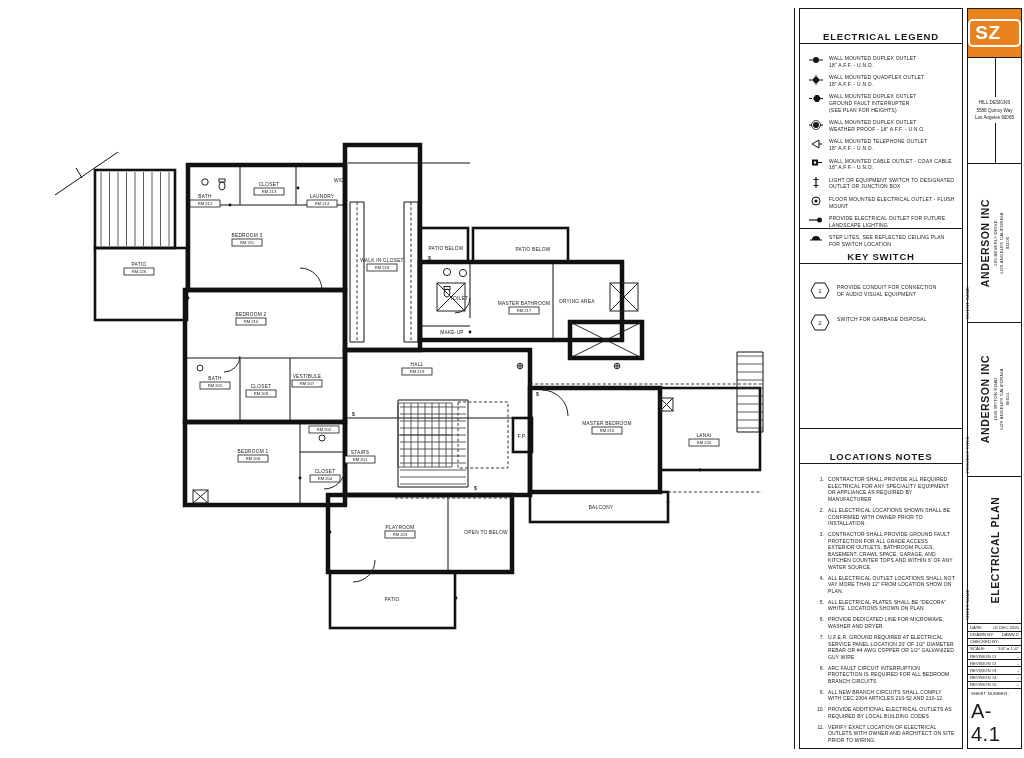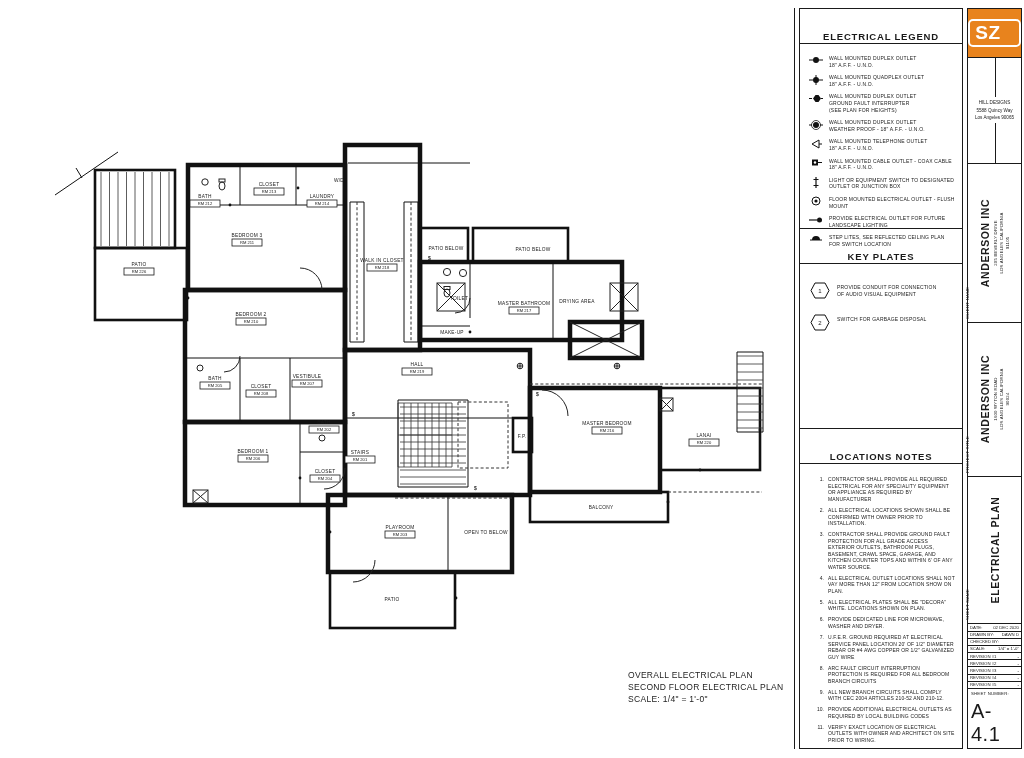--- a/index.html
+++ b/index.html
@@ -322,25 +322,20 @@
         </g>
       <g transform="translate(522,438)">
         <text class="rname">F.P.</text>
         </g>
       <g transform="translate(339,182)">
         <text class="rname">W/D</text>
         </g>
     </g>
   </svg>
 
-  <div class="caption">
-    <div>OVERALL ELECTRICAL PLAN</div>
-    <div>SECOND FLOOR ELECTRICAL PLAN</div>
-    <div>SCALE: 1/4" = 1'-0"</div>
-  </div>
 
   <div class="edge"></div>
 
   <div class="panel">
 
     <div class="sec" style="height:220px;">
       <div class="sec-title">ELECTRICAL LEGEND</div>
       <div class="sec-body">
         <div class="litem">
           <span class="lsym">
@@ -437,21 +432,21 @@
                 <path d="M2 5 A4 4 0 0 1 10 5 Z" fill="#111"></path>
                 <line x1="0" y1="5" x2="12" y2="5" stroke="#111"></line>
               </svg>
             </span>
           <span class="ltext"><span>STEP LITES, SEE REFLECTED CEILING PLAN</span><br><span>FOR SWITCH LOCATION</span></span>
         </div>
       </div>
     </div>
 
     <div class="sec" style="height:228px;">
-      <div class="sec-title">KEY PLATES</div>
+      <div class="sec-title">KEY SWITCH</div>
       <div class="sec-body" style="padding-top:18px;">
         <div class="kitem">
           <span class="ksym">
             <svg width="20" height="17">
                 <polygon points="5,1 15,1 19,8.5 15,16 5,16 1,8.5" fill="none" stroke="#111"></polygon>
                 <text x="10" y="11" text-anchor="middle" font-size="6">1</text>
               </svg>
             </span>
           <span class="ktext">PROVIDE CONDUIT FOR CONNECTION OF AUDIO VISUAL EQUIPMENT</span>
         </div>

